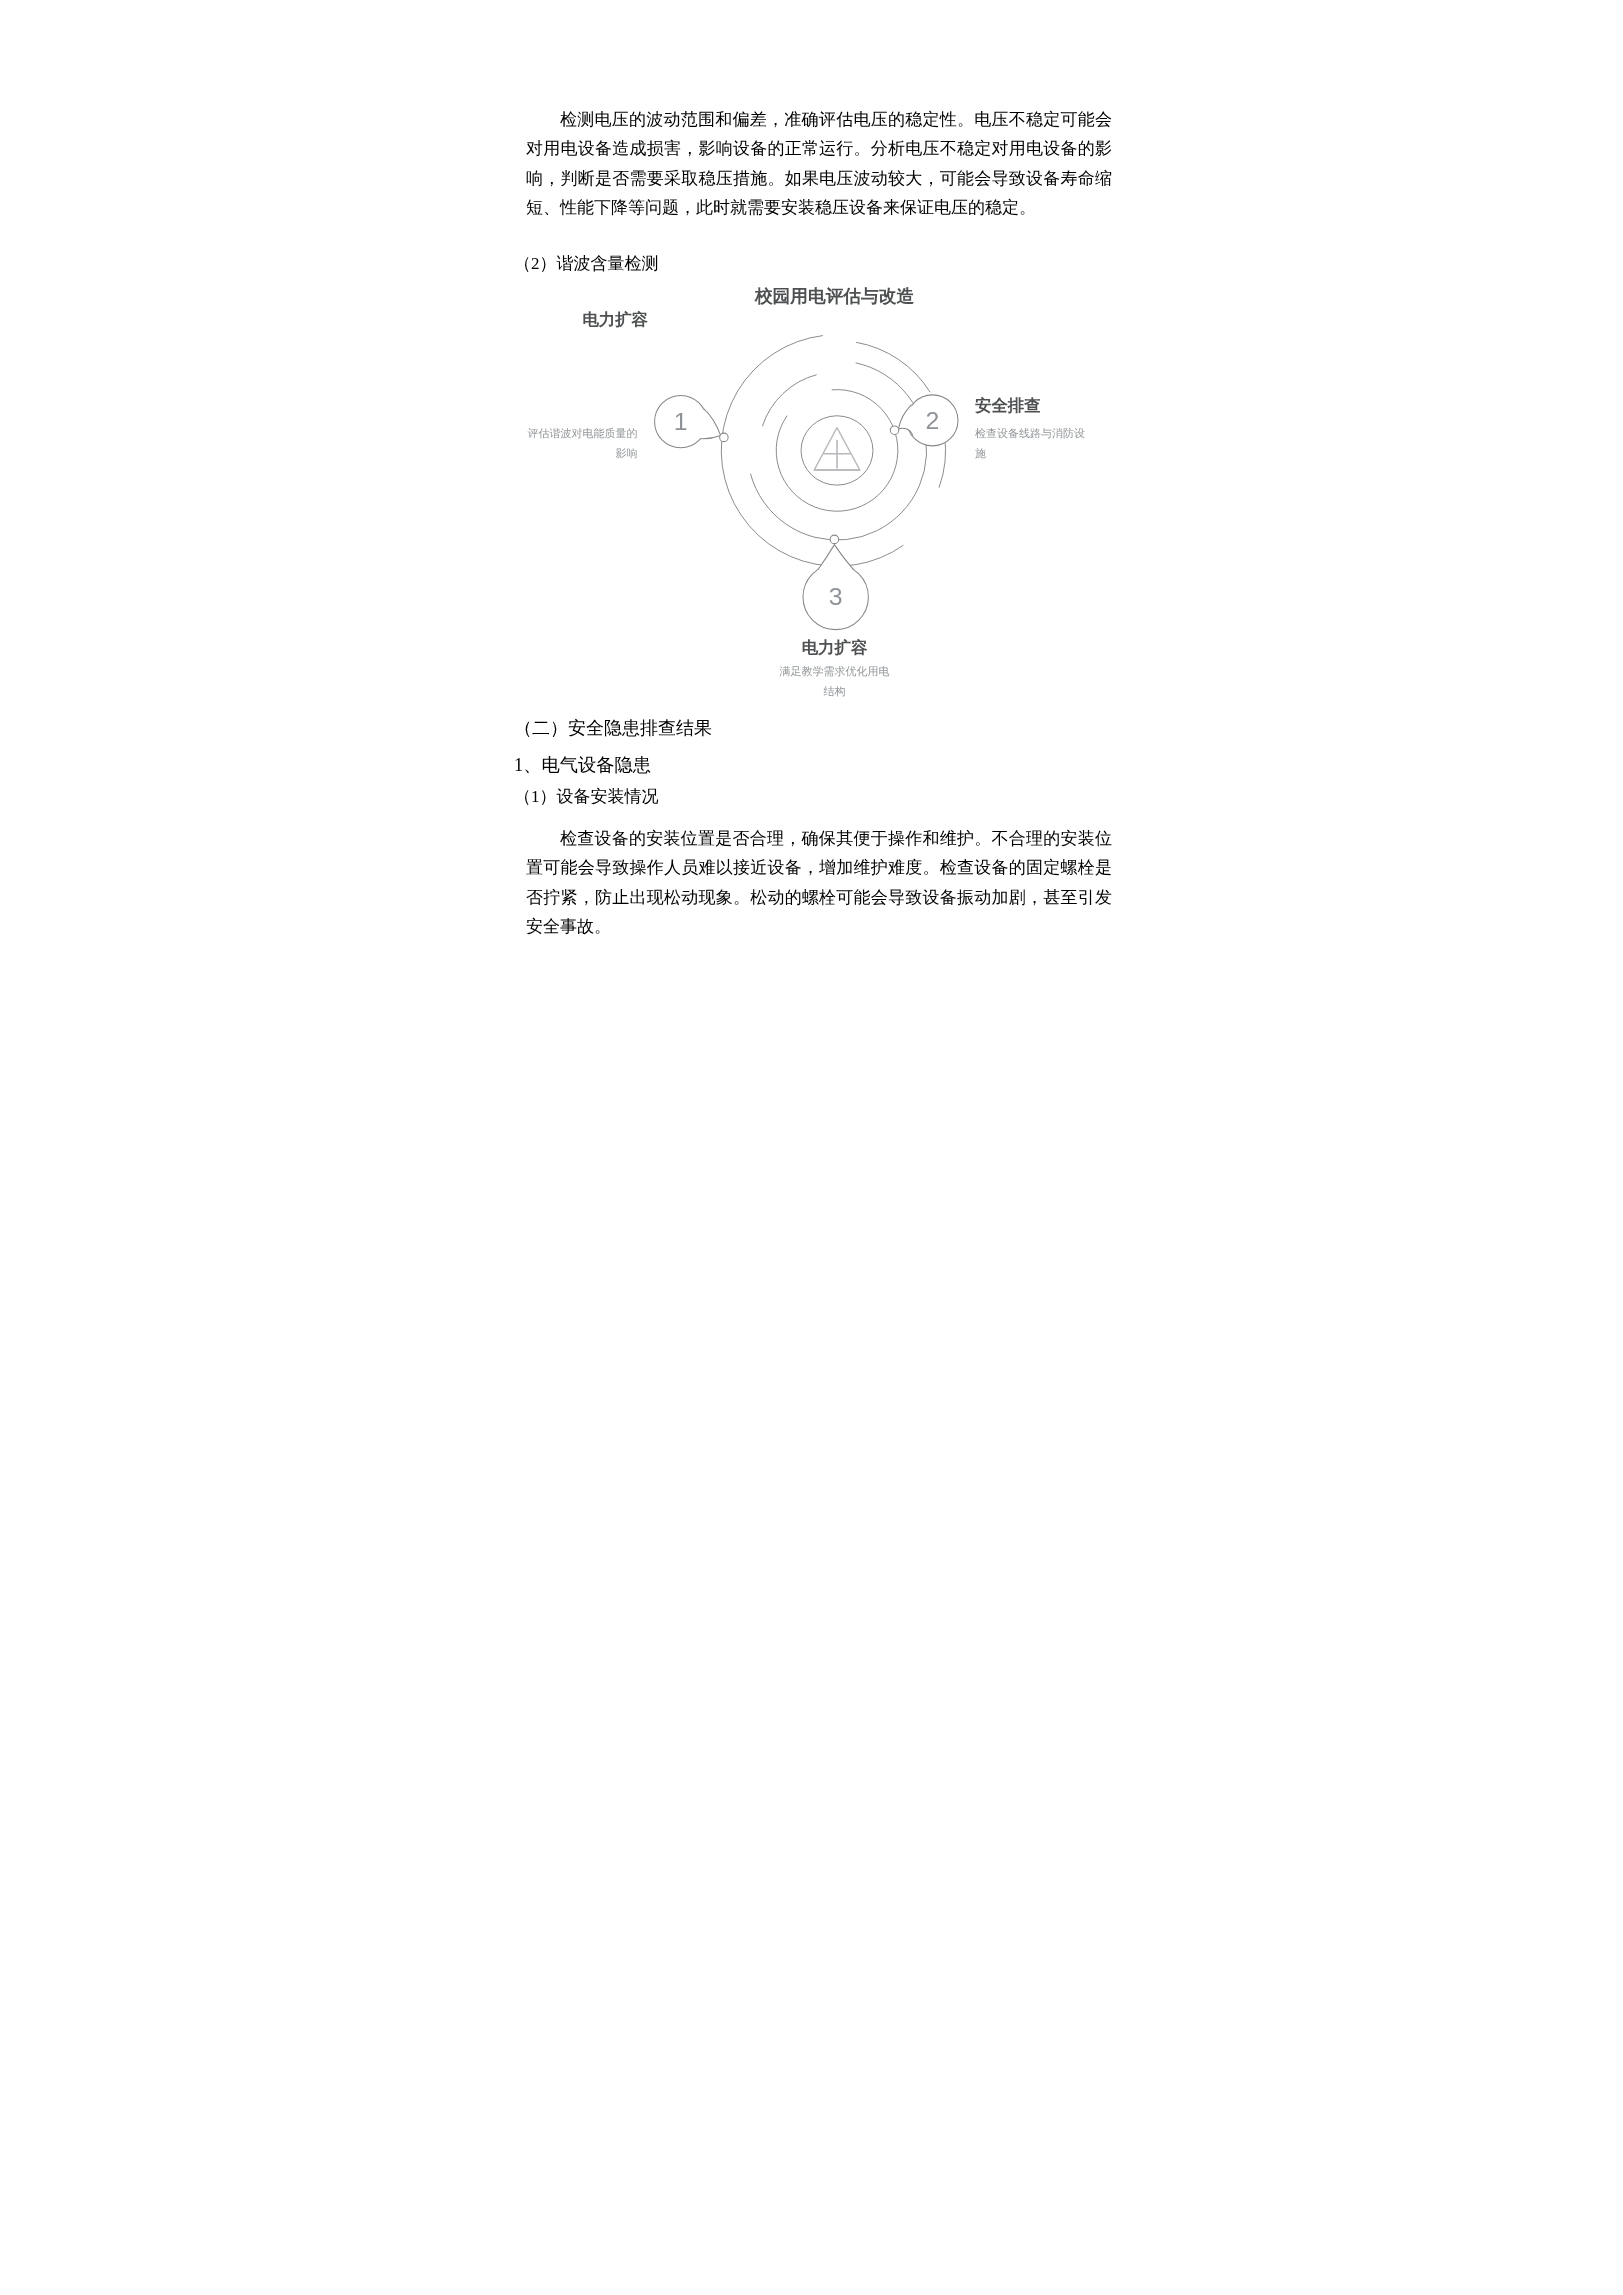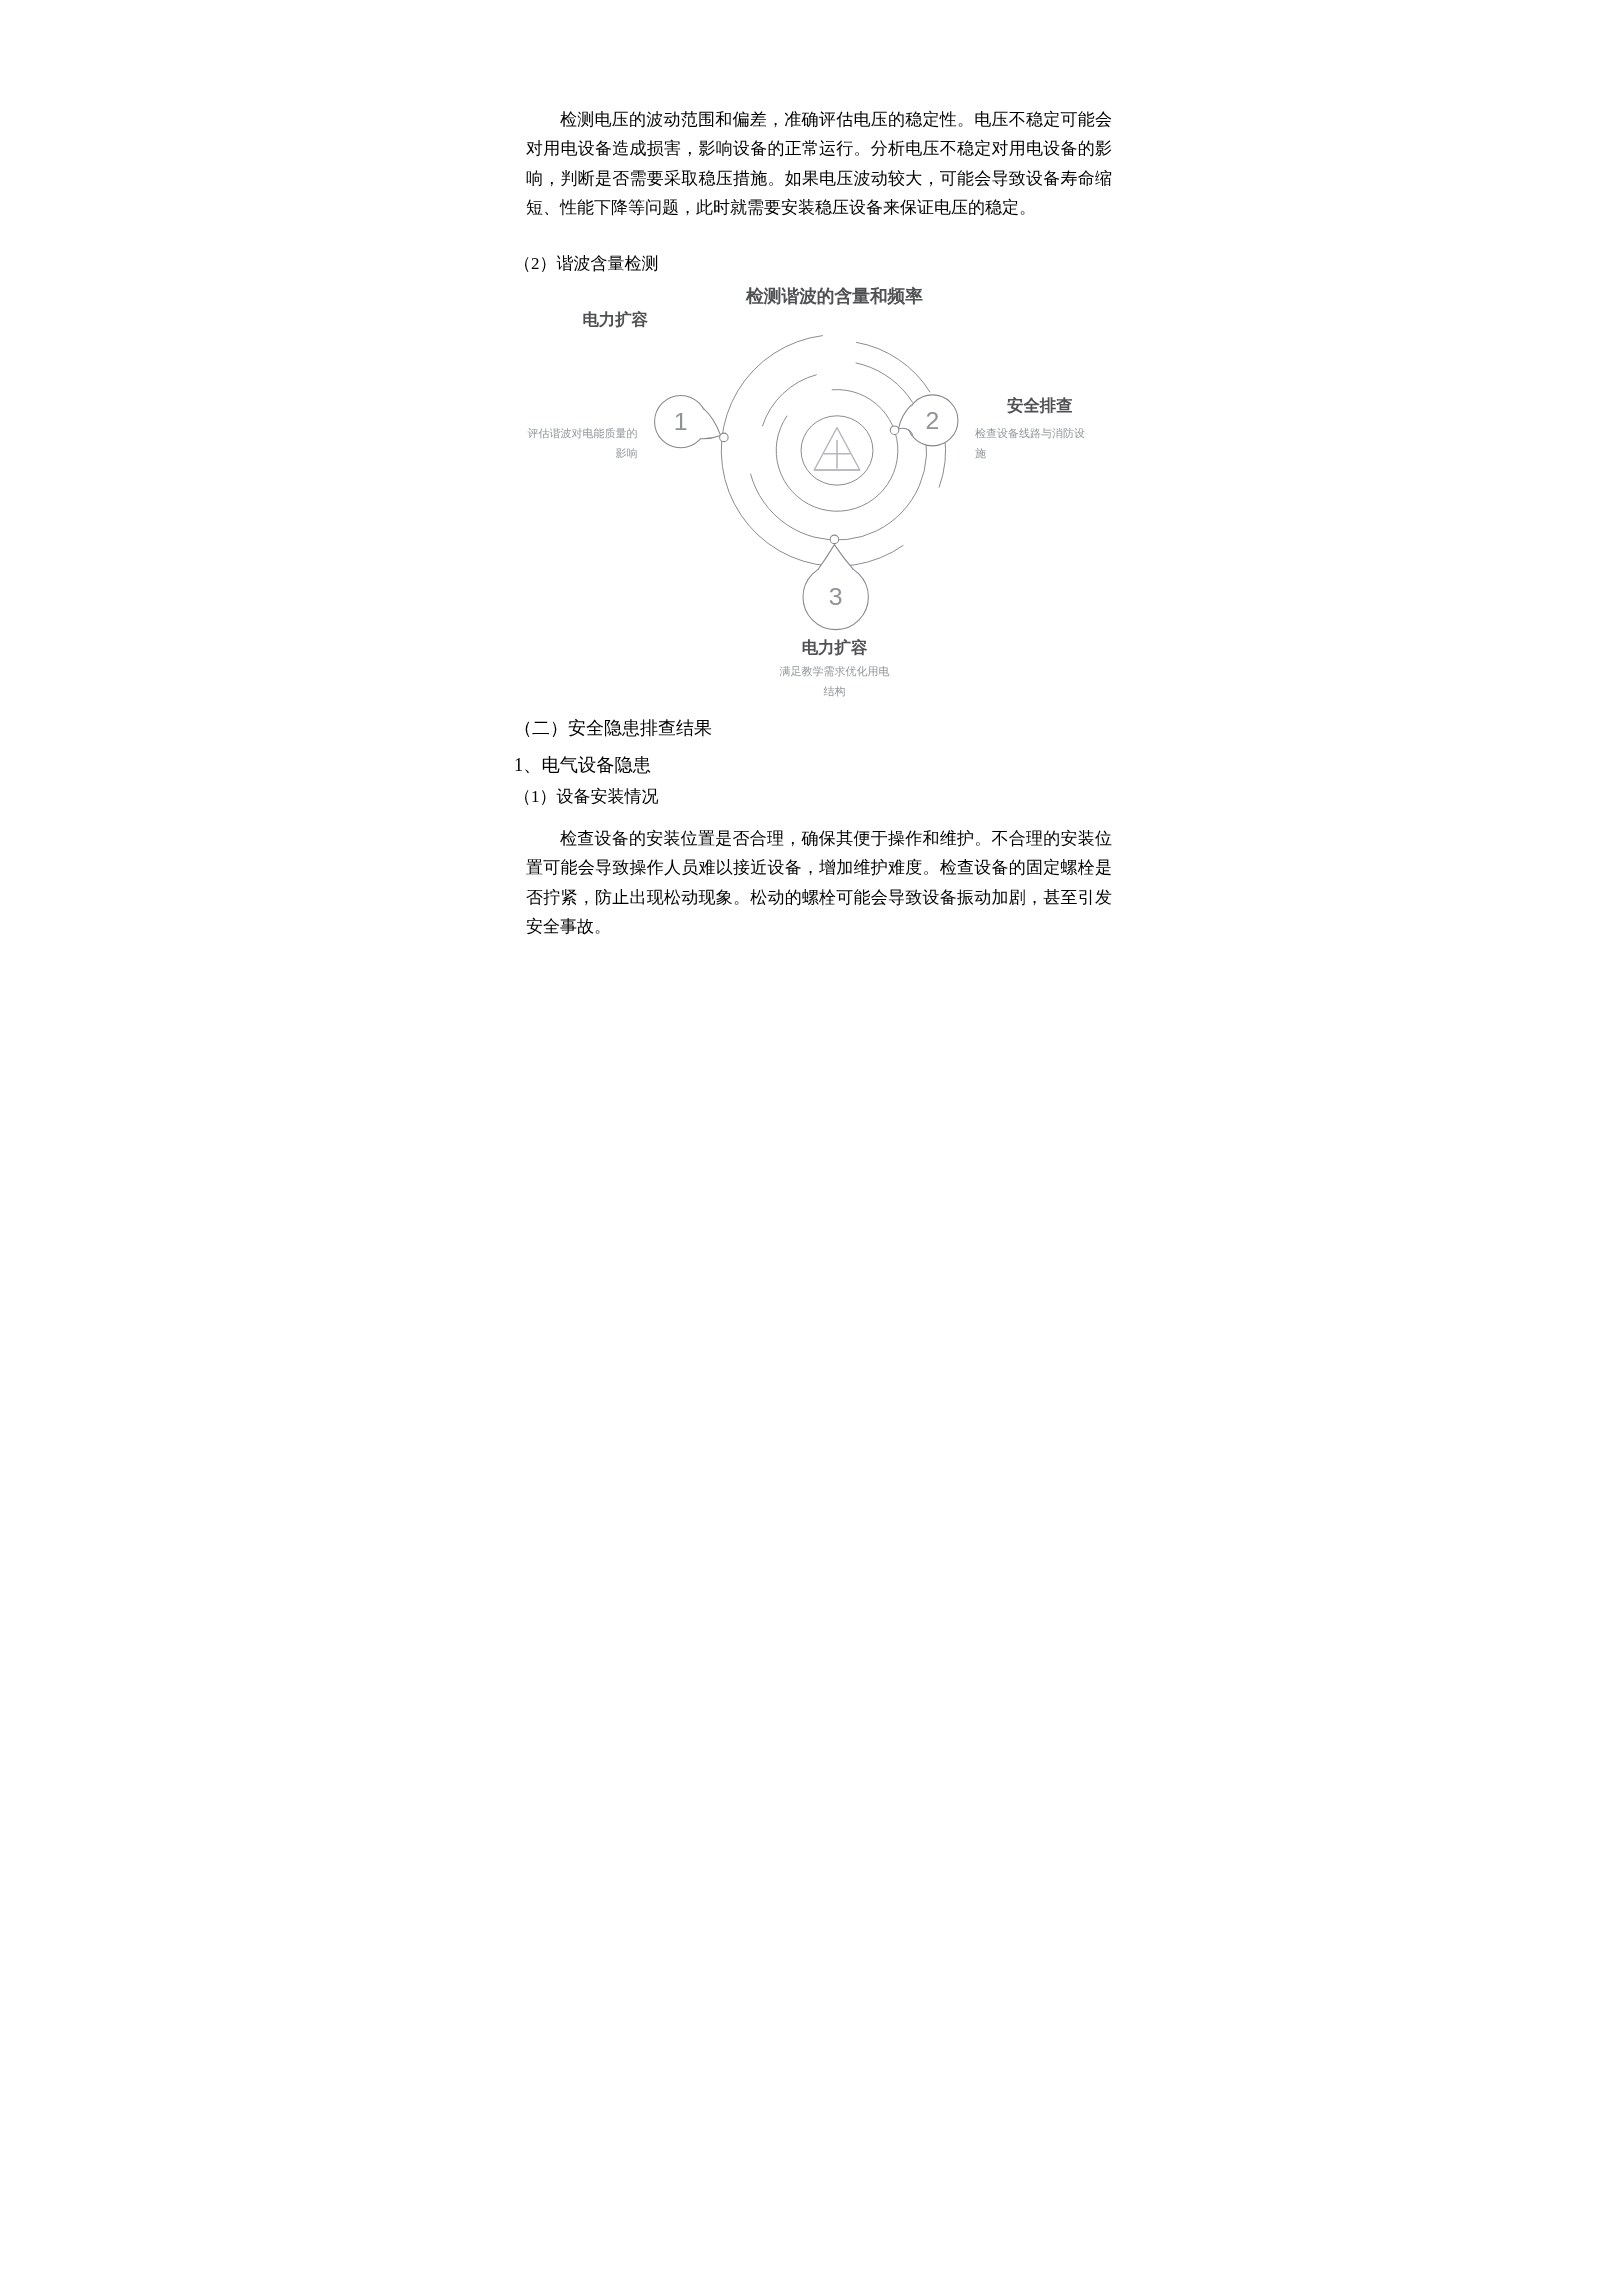--- a/index.html
+++ b/index.html
@@ -81,21 +81,21 @@
   }
   .dg-sub{
     position:absolute;
     font-family:"Liberation Sans", sans-serif;
     font-size:11px;
     line-height:19.6px;
     color:#929699;
   }
   .lbl-1{left:0;top:132;width:134px;text-align:right;}
   .sub-1{left:10.5px;top:115px;width:113px;text-align:right;}
-  .lbl-2{left:461px;top:86px;text-align:left;margin-left:32px;}
+  .lbl-2{left:461px;top:86px;text-align:left;}
   .sub-2{left:461px;top:115px;width:113px;text-align:left;}
   .lbl-3{left:255px;top:328px;width:131px;text-align:center;}
   .sub-3{left:264px;top:353px;width:113px;text-align:center;}
   .ring{fill:none;stroke:#7d8184;stroke-width:1.4;}
   .bubble{fill:#ffffff;stroke:#85888b;stroke-width:1.6;}
   .tail{fill:#ffffff;stroke:#85888b;stroke-width:1.6;stroke-linejoin:round;}
   .node{fill:#ffffff;stroke:#85888b;stroke-width:1.6;}
   .bubble-num{
     font-family:"Liberation Sans", sans-serif;
     font-size:38px;
@@ -110,21 +110,21 @@
 <body>
 
 <div class="page">
   <div class="content">
 
     <p class="body-para">检测电压的波动范围和偏差，准确评估电压的稳定性。电压不稳定可能会对用电设备造成损害，影响设备的正常运行。分析电压不稳定对用电设备的影响，判断是否需要采取稳压措施。如果电压波动较大，可能会导致设备寿命缩短、性能下降等问题，此时就需要安装稳压设备来保证电压的稳定。</p>
 
     <h3 class="sub-heading" style="font-weight:normal;">（2）谐波含量检测</h3>
 
 
-    <div class="diagram-title">检测谐波的含量和频率</div>
+    <div class="diagram-title">校园用电评估与改造</div>
 
     <div class="diagram">
       <svg width="595" height="398" viewBox="0 0 910 608">
 
         <g>
           <path class="ring" d="M472.4 40.3 A177 177 0 1 0 595.5 361"></path>
           <path class="ring" d="M523.2 50.6 A168 168 0 0 1 636.5 127"></path>
           <path class="ring" d="M658.4 192.9 A166 166 0 0 1 650 272.8"></path>
           <path class="ring" d="M522.5 82 A137 137 0 1 1 361.7 251.5"></path>
           <path class="ring" d="M485.9 123.3 A93 93 0 1 1 417.8 162.7"></path>

